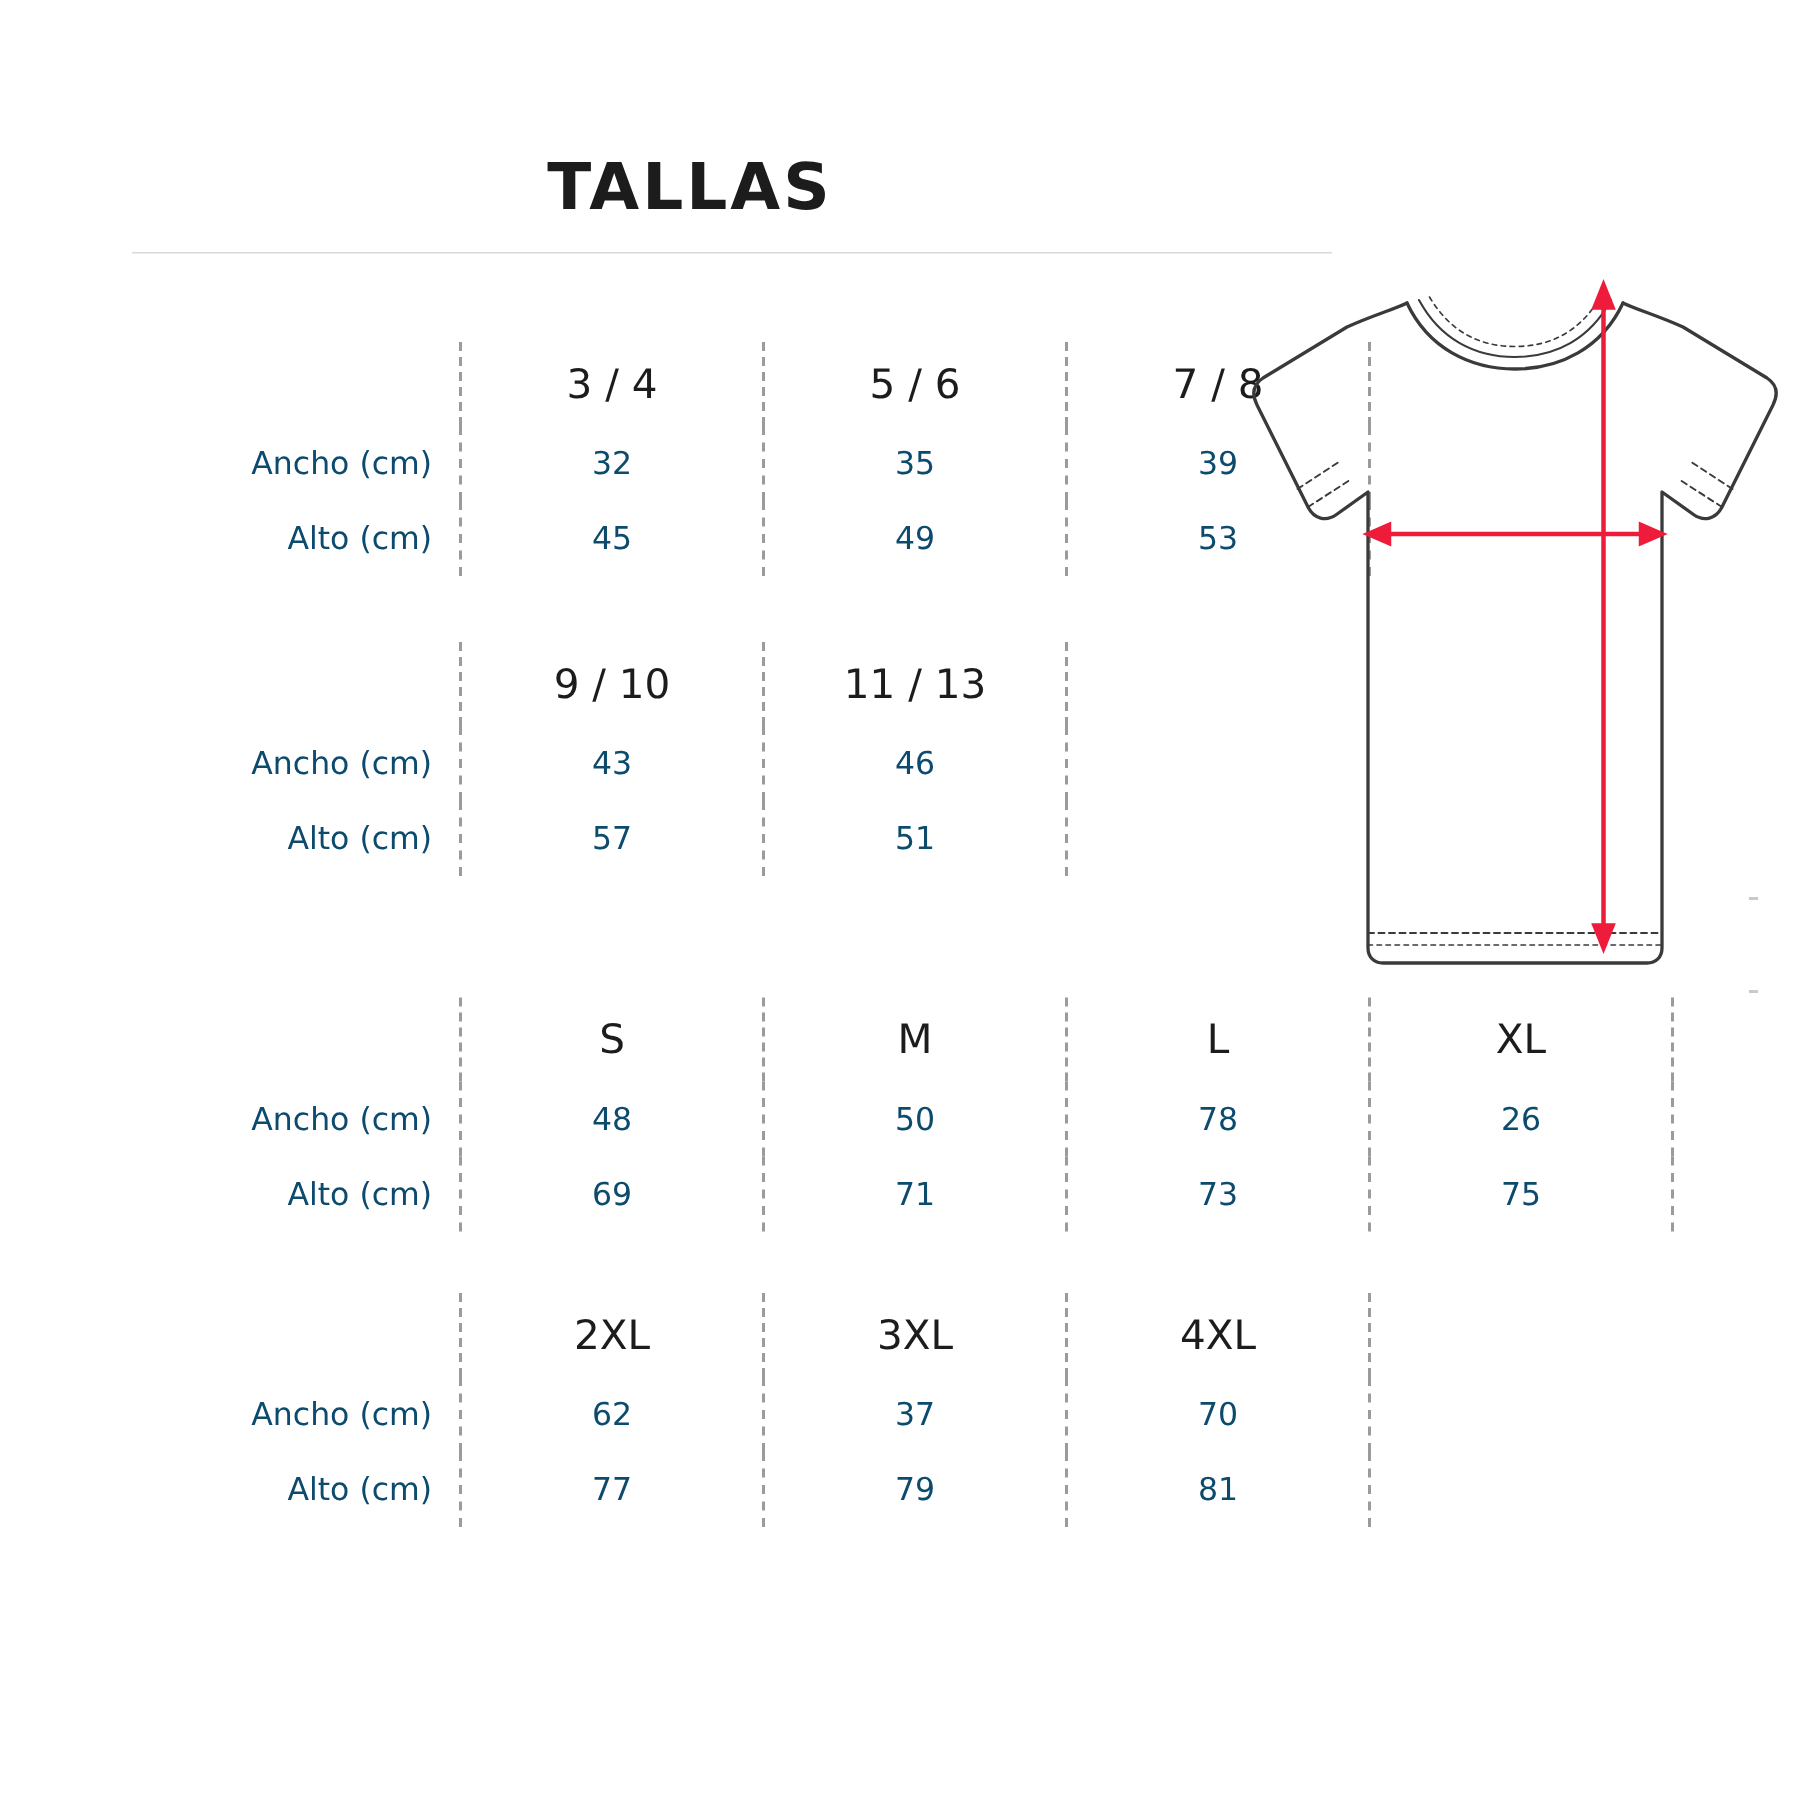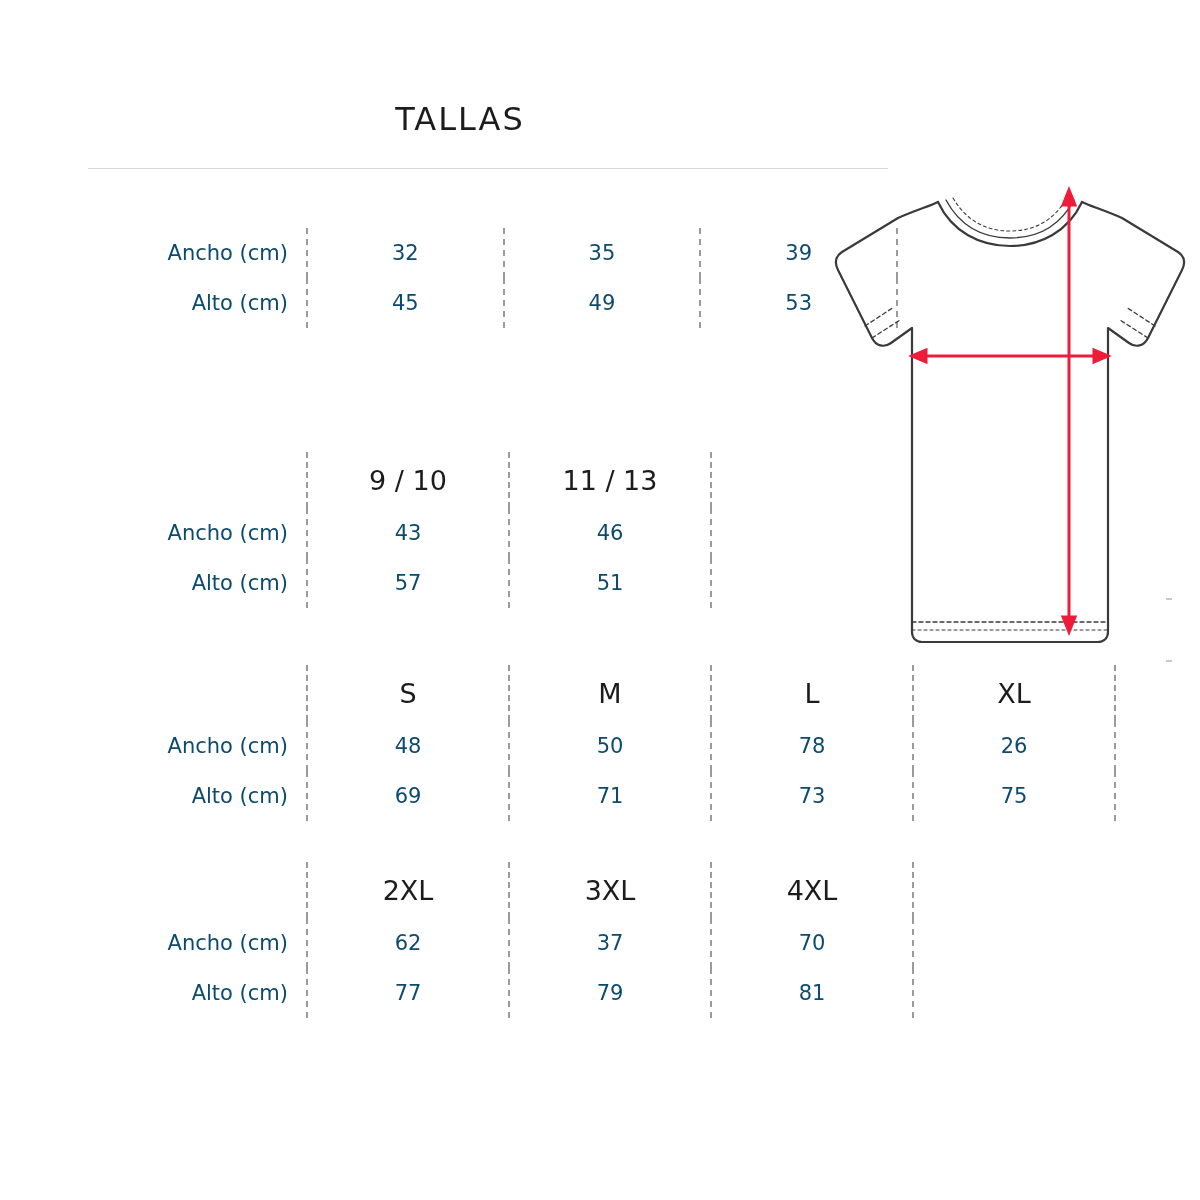--- a/index.html
+++ b/index.html
@@ -23,22 +23,22 @@
     height: 1200px;
   }
 
   
   #title {
     position: absolute;
     left: 0;
     top: 100px;
     width: 920px;
     text-align: center;
-    font-size: 32px;
-    font-weight: normal;
+    font-size: 43px;
+    font-weight: bold;
     letter-spacing: 2px;
     color: #1c1c1c;
   }
 
   #title-rule {
     position: absolute;
     left: 88px;
     top: 168px;
     width: 800px;
     height: 1px;
@@ -119,37 +119,43 @@
 <body>
 
 <div id="page">
 
   <div id="title">TALLAS</div>
   <div id="title-rule"></div>
 
   <div class="table-block" style="top:228px;">
     <table class="size-table">
       <tbody>
+          <tr class="hdr-row">
+        <th class="lbl-col"></th>
+        <th class="sep" style="width:200px">3 / 4</th>
+        <th class="sep" style="width:200px">5 / 6</th>
+        <th class="sep sep-end" style="width:200px">7 / 8</th>
+      </tr>
       <tr class="val-row">
         <td class="lbl-col">Ancho (cm)</td>
         <td class="sep">32</td>
         <td class="sep">35</td>
         <td class="sep sep-end">39</td>
       </tr>
       <tr class="val-row">
         <td class="lbl-col">Alto (cm)</td>
         <td class="sep">45</td>
         <td class="sep">49</td>
         <td class="sep sep-end">53</td>
       </tr>
     </tbody>
       </table>
   </div>
 
-  <div class="table-block" style="top:452px;">
+  <div class="table-block" style="top:428px;">
     <table class="size-table">
       <tbody>
           <tr class="hdr-row">
         <th class="lbl-col"></th>
         <th class="sep" style="width:200px">9 / 10</th>
         <th class="sep sep-end" style="width:200px">11 / 13</th>
         <th style="width:200px"></th>
       </tr>
       <tr class="val-row">
         <td class="lbl-col">Ancho (cm)</td>

